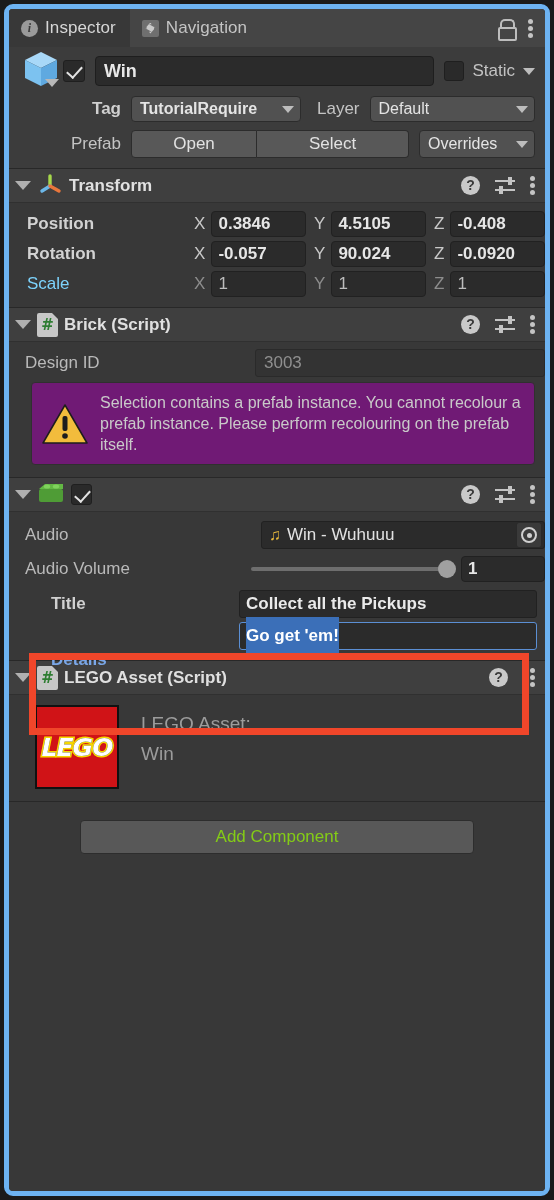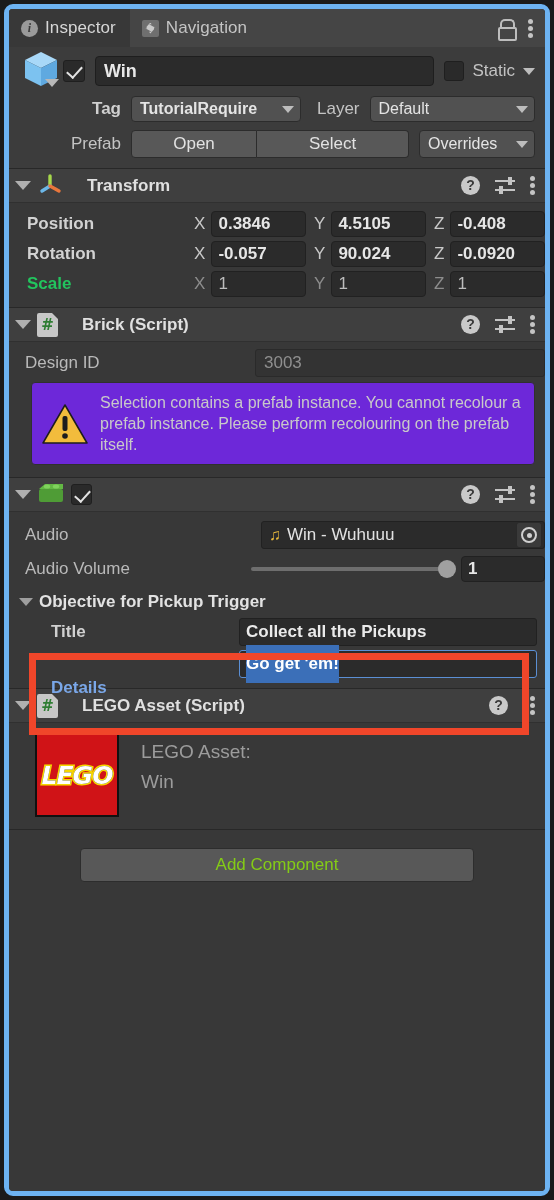--- a/index.html
+++ b/index.html
@@ -142,21 +142,21 @@
     height: 34px; background: #3f3f3f;
     display: flex; align-items: center; padding: 0 10px 0 6px;
     border-bottom: 1px solid #303030;
   }
   .foldout {
     width: 0; height: 0; flex: 0 0 14px; margin-right: 6px;
     border-left: 8px solid transparent;
     border-right: 8px solid transparent;
     border-top: 9px solid #b0b0b0;
   }
-  .sec-title { font-size: 17px; font-weight: bold; color: #e0e0e0; margin-left: 24px; }
+  .sec-title { font-size: 17px; font-weight: bold; color: #e0e0e0; margin-left: 6px; }
   .sec-icons { margin-left: auto; display: flex; align-items: center; gap: 15px; }
 
   .icon-script {
     width: 21px; height: 24px; background: #c7c7c7;
     border-radius: 2px; position: relative;
     color: #2e7d32; font-size: 15px; font-weight: bold;
     text-align: center; line-height: 24px;
     font-family: "DejaVu Sans", sans-serif;
   }
   .icon-script::after{
@@ -192,21 +192,21 @@
   .icon-lock::after {
     content:""; position:absolute; left:1px; top:8px; width:15px; height:10px;
     border:2px solid #bdbdbd; border-radius:2px;
   }
 
   .sec-body { background: #383838; padding: 6px 0 8px 0; }
 
   
   .tr-row { display: flex; align-items: center; height: 30px; padding-left: 18px; }
   .tr-label { font-size: 17px; font-weight: bold; color: #d2d2d2; width: 170px; }
-  .tr-label.dim { font-weight: bold; color: #22c55e; }
+  .tr-label.dim { font-weight: normal; color: #7dd3fc; }
   .ax { font-size: 17px; color: #c9c9c9; margin: 0 6px 0 0; }
   .ax.dim { color: #8d8d8d; }
   .numbox {
     height: 26px; width: 96px;
     background: #2b2b2b; border: 1px solid #212121; border-radius: 4px;
     display: flex; align-items: center; padding: 4px 6px;
     font-size: 17px; font-weight: bold; color: #e6e6e6;
     overflow: hidden; white-space: nowrap;
   }
   .numbox.dim { font-weight: normal; color: #bdbdbd; }
@@ -216,21 +216,21 @@
   .plabel { font-size: 17px; color: #b9b9b9; flex: 0 0 auto; }
   .pval-ro {
     height: 28px; background: #333333; border: 1px solid #2a2a2a; border-radius: 3px;
     display: flex; align-items: center; padding: 0 8px;
     font-size: 17px; color: #8f8f8f;
   }
 
   
   .warnbox {
     margin: 4px 10px 4px 22px;
-    background: #6d28d9; border: 1px solid #303030; border-radius: 4px;
+    background: #701a75; border: 1px solid #303030; border-radius: 4px;
     display: flex; align-items: center; gap: 12px;
     padding: 9px 10px;
   }
   .icon-warn { width: 46px; height: 42px; flex: 0 0 46px; position: relative; }
   .warn-text { font-size: 16px; line-height: 21px; color: #c9c9c9; }
 
   
   .objfield {
     height: 28px; background: #2b2b2b; border: 1px solid #212121; border-radius: 3px;
     display: flex; align-items: center; padding: 0 2px 0 7px;
@@ -560,24 +560,20 @@
           <span style="flex:1 1 auto;display:flex;align-items:center;gap:14px">
             <span style="flex:1 1 auto;position:relative" class="slider-track">
               <span class="slider-knob"></span>
             </span>
             <span class="numbox" style="width:84px;flex:0 0 84px">
               <span>1</span>
             </span>
           </span>
         </div>
 
-        <div class="sub-fold">
-          <span class="sub-caret"></span>
-          <span class="sub-title">Objective for Pickup Trigger</span>
-        </div>
 
         <div class="obj-rows">
           <div class="orow">
             <span class="olabel">Title</span>
             <span class="tbox" style="flex:1 1 auto;margin-right:8px">
               <span>Collect all the Pickups</span>
             </span>
           </div>
           <div class="orow">
             <span class="olabel focus">Details</span>

